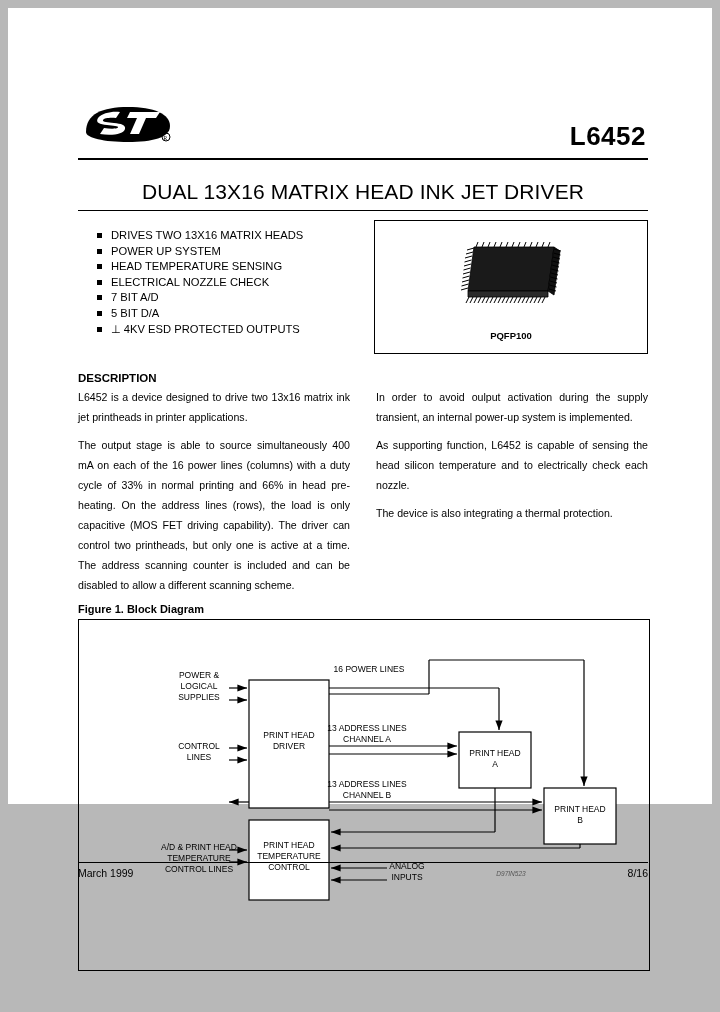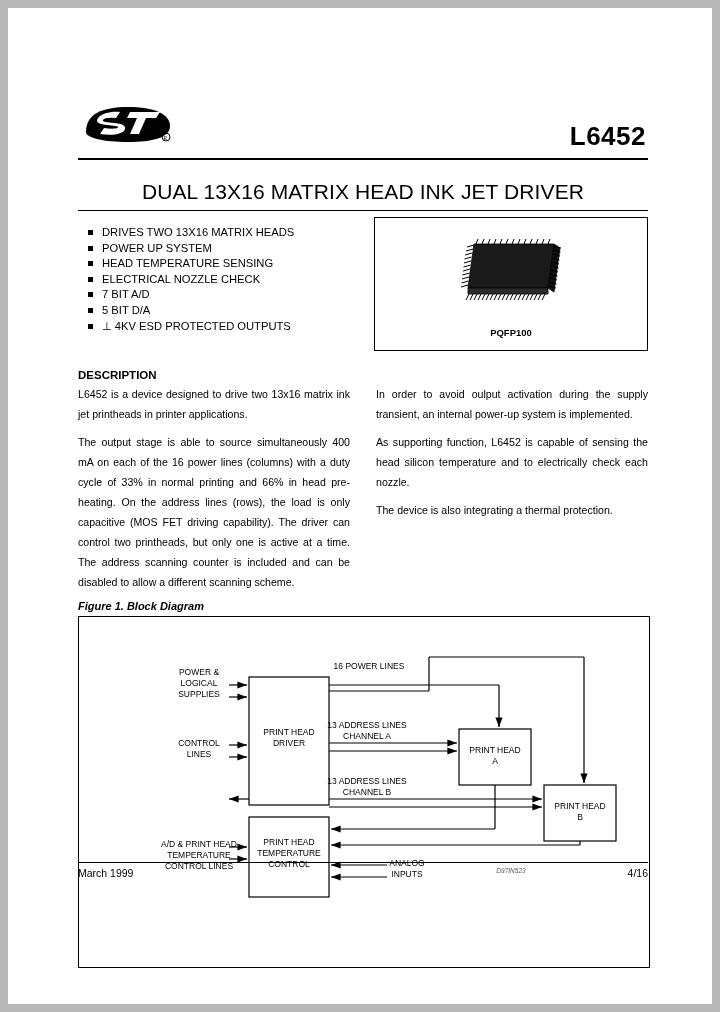--- a/index.html
+++ b/index.html
@@ -11,21 +11,21 @@
     width: 720px;
     height: 1012px;
     font-family: "Liberation Sans", sans-serif;
     overflow: hidden;
   }
   .page {
     position: absolute;
     left: 8px;
     top: 8px;
     width: 704px;
-    height: 996px;
+    height: 796px;
     background: #ffffff;
     box-sizing: border-box;
   }
   .sheet {
     position: absolute;
     left: 70px;
     top: 88px;
     width: 570px;
   }
 
@@ -64,21 +64,21 @@
 
   
   .upper {
     position: relative;
     margin-top: 14px;
     min-height: 132px;
   }
   .features {
     width: 280px;
     list-style: none;
-    margin: 8px;
+    margin: 17px;
     padding: 0;
   }
   .features li {
     position: relative;
     padding-left: 16px;
     font-size: 11.2px;
     line-height: 15.6px;
     white-space: nowrap;
   }
   .features li:before {
@@ -140,21 +140,20 @@
     font-size: 10.6px;
     line-height: 20px;
     text-align: justify;
   }
 
   
   .fig-caption {
     margin-top: 6px;
     font-size: 11px;
     font-weight: bold;
-    font-style: italic;
   }
   .fig-box {
     margin-top: 4px;
     width: 570px;
     height: 350px;
     border: 1px solid #000;
     position: relative;
     overflow: hidden;
   }
   .fig-box svg { display: block; }
@@ -387,16 +386,16 @@
           <line x1="308" y1="248" x2="252" y2="248" marker-end="url(#arr)"></line>
           <line x1="308" y1="260" x2="252" y2="260" marker-end="url(#arr)"></line>
         </g>
       </svg>
     </div>
 
   </div>
 
   <div class="footer">
     <span class="date">March 1999</span>
-    <span class="page-no">4/16</span>
+    <span class="page-no">8/16</span>
   </div>
 
 </div>
 
 </body></html>

